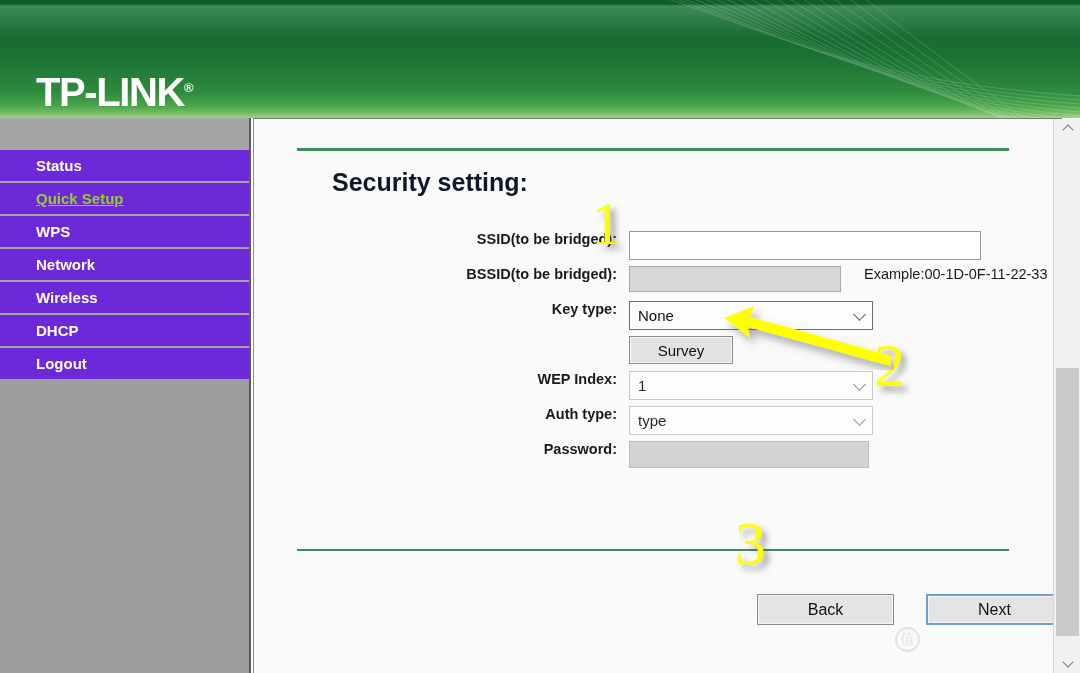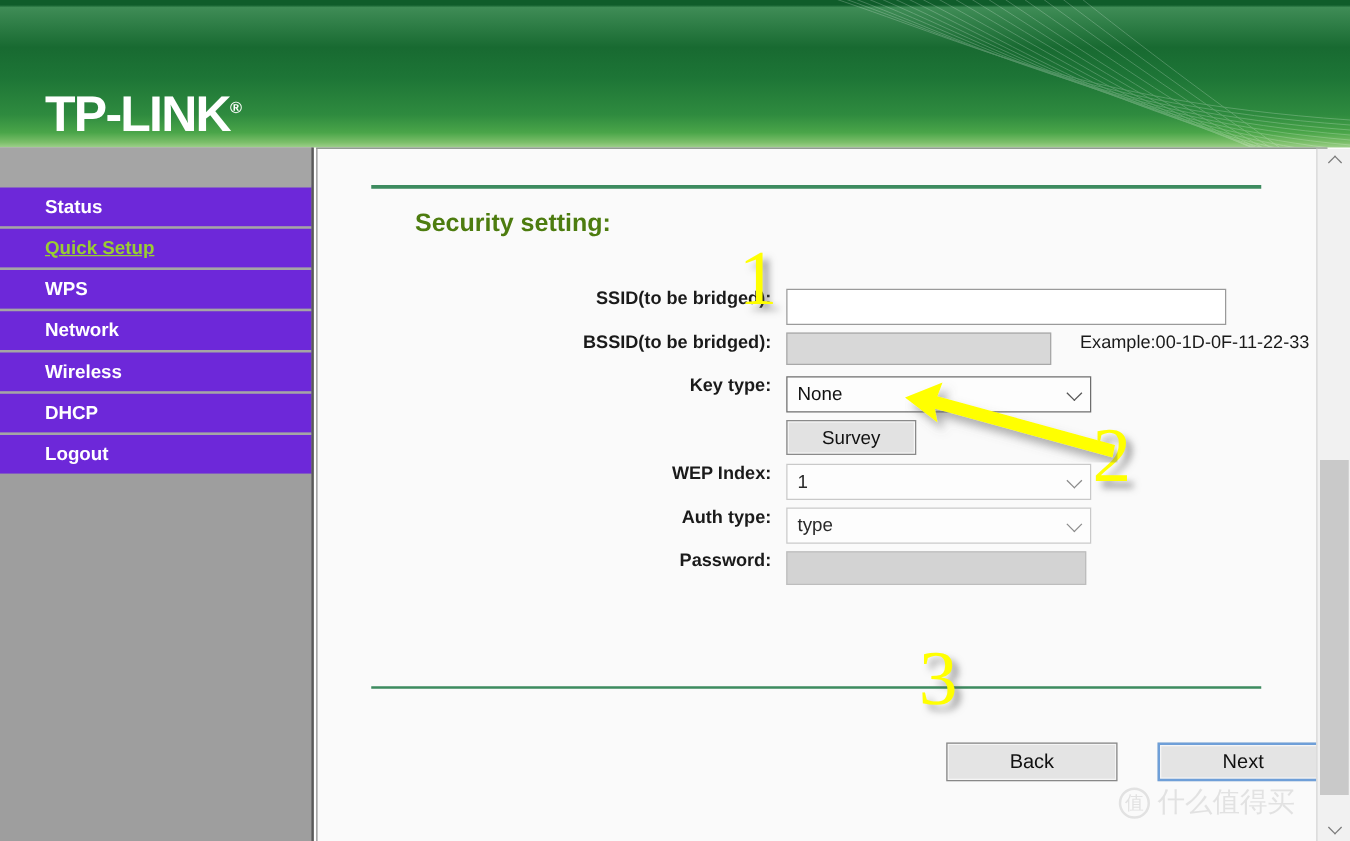--- a/index.html
+++ b/index.html
@@ -64,21 +64,21 @@
   .hr-top {
     position: absolute; left: 43px; top: 29px; width: 712px; height: 3px;
     background: #3d8b5f;
   }
   .hr-bottom {
     position: absolute; left: 43px; top: 430px; width: 712px; height: 2px;
     background: #3d8b5f;
   }
   .section-title {
     position: absolute; left: 78px; top: 49px;
-    font-size: 20px; font-weight: bold; color: #4d7c0f;
+    font-size: 25px; font-weight: bold; color: #0f172a;
   }
 
   
   .form { position: absolute; left: 0; top: 112px; width: 809px; }
   .row { display: flex; align-items: flex-start; height: 23px; margin-bottom: 12px; }
   .row .label {
     width: 375px; text-align: right; padding-right: 12px;
     font-size: 14.5px; font-weight: bold; color: #1a1a1a;
   }
   .fld { height: 27px; font-size: 15px; font-family: "Liberation Sans", sans-serif;
@@ -320,16 +320,15 @@
     <defs>
       <filter id="ash" x="-40%" y="-40%" width="200%" height="200%">
         <feDropShadow dx="5" dy="6" stdDeviation="4" flood-color="#6b6b6b" flood-opacity="0.55"></feDropShadow>
       </filter>
     </defs>
     <polygon points="0,18 30,6 26,17 168,56 166,66 24,27 26,38" fill="#ffff00" filter="url(#ash)"></polygon>
   </svg>
 
   <div class="watermark">
     <span class="badge">值</span>
-    <span>什么值得买</span>
   </div>
 
 </div>
 
 </body></html>

